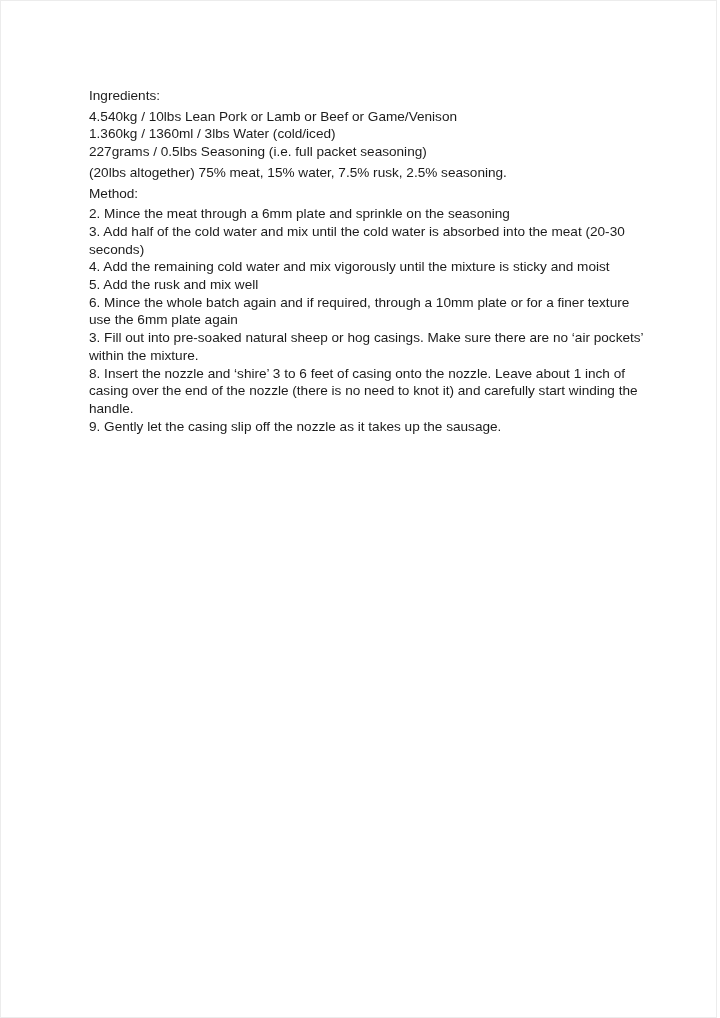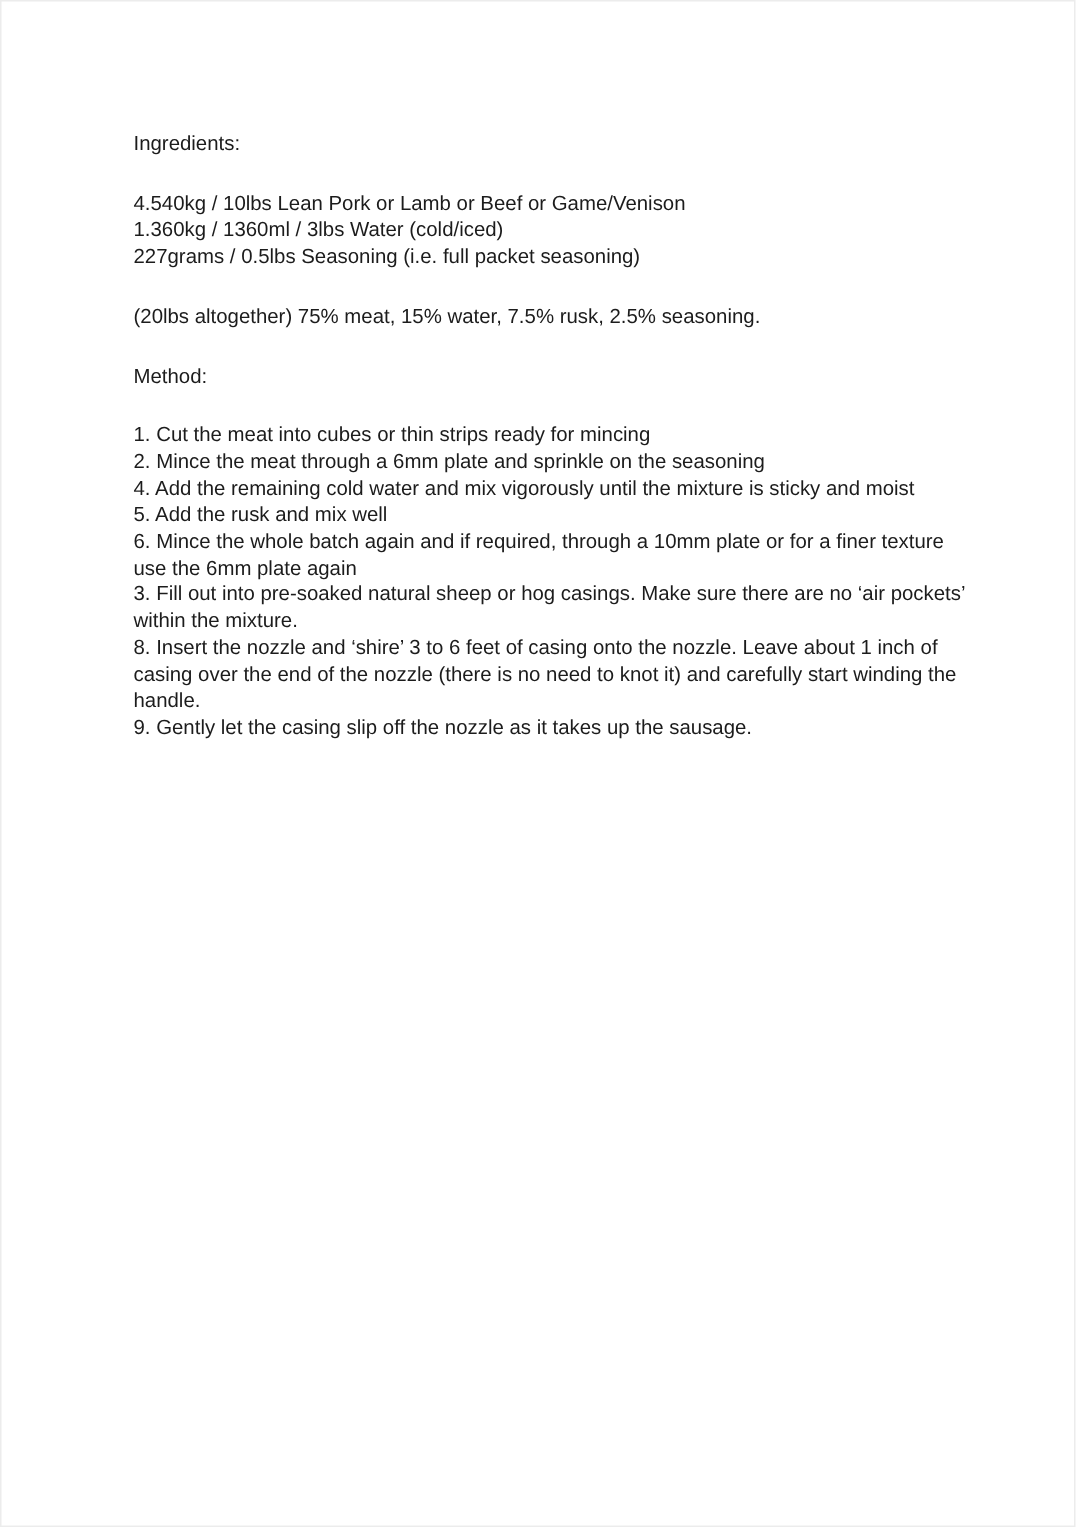--- a/index.html
+++ b/index.html
@@ -19,21 +19,21 @@
     border: 1px solid #ececec;
     padding: 86px 70px 0 88px;
     color: #1c1c1c;
   }
   .doc .line {
     font-size: 13.6px;
     line-height: 17.7px;
     color: #1c1c1c;
   }
   .block {
-    margin-top: 22px; 
+    margin-top: 3px; 
   }
   .block:first-child {
     margin-top: 0;
   }
   .text-wrap {
     max-width: 562px;
   }
 </style>
 </head>
 <body>
@@ -52,22 +52,22 @@
 
   <div class="block">
     <div class="line text-wrap">(20lbs altogether) 75% meat, 15% water, 7.5% rusk, 2.5% seasoning.</div>
   </div>
 
   <div class="block">
     <div class="line">Method:</div>
   </div>
 
   <div class="block">
-    <div class="line text-wrap">1. Cut the meat into cubes or thin strips ready for mincing</div>
     <div class="line text-wrap">2. Mince the meat through a 6mm plate and sprinkle on the seasoning</div>
+    <div class="line text-wrap">3. Add half of the cold water and mix until the cold water is absorbed into the meat (20-30 seconds)</div>
     <div class="line text-wrap">4. Add the remaining cold water and mix vigorously until the mixture is sticky and moist</div>
     <div class="line text-wrap">5. Add the rusk and mix well</div>
     <div class="line text-wrap">6. Mince the whole batch again and if required, through a 10mm plate or for a finer texture use the 6mm plate again</div>
     <div class="line text-wrap">3. Fill out into pre-soaked natural sheep or hog casings. Make sure there are no ‘air pockets’ within the mixture.</div>
     <div class="line text-wrap">8. Insert the nozzle and ‘shire’ 3 to 6 feet of casing onto the nozzle. Leave about 1 inch of casing over the end of the nozzle (there is no need to knot it) and carefully start winding the handle.</div>
     <div class="line text-wrap">9. Gently let the casing slip off the nozzle as it takes up the sausage.</div>
   </div>
 
 </div>
 

